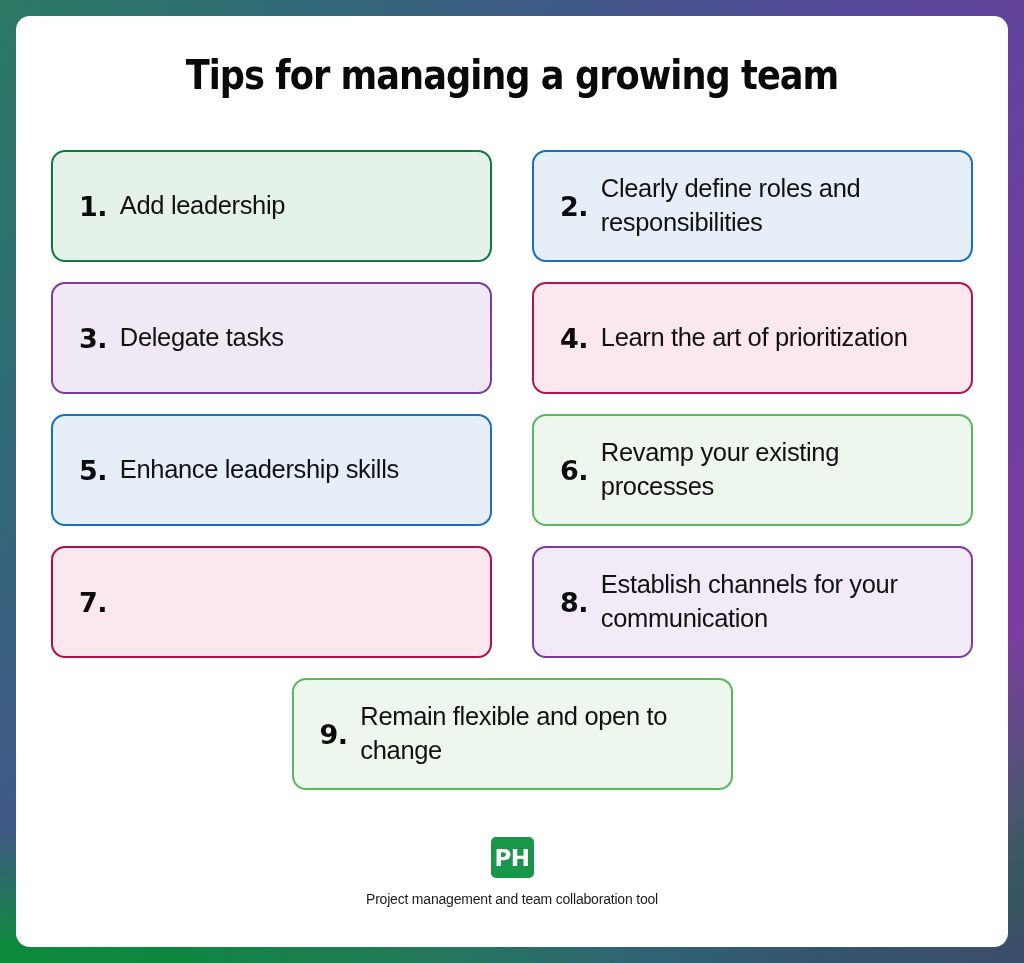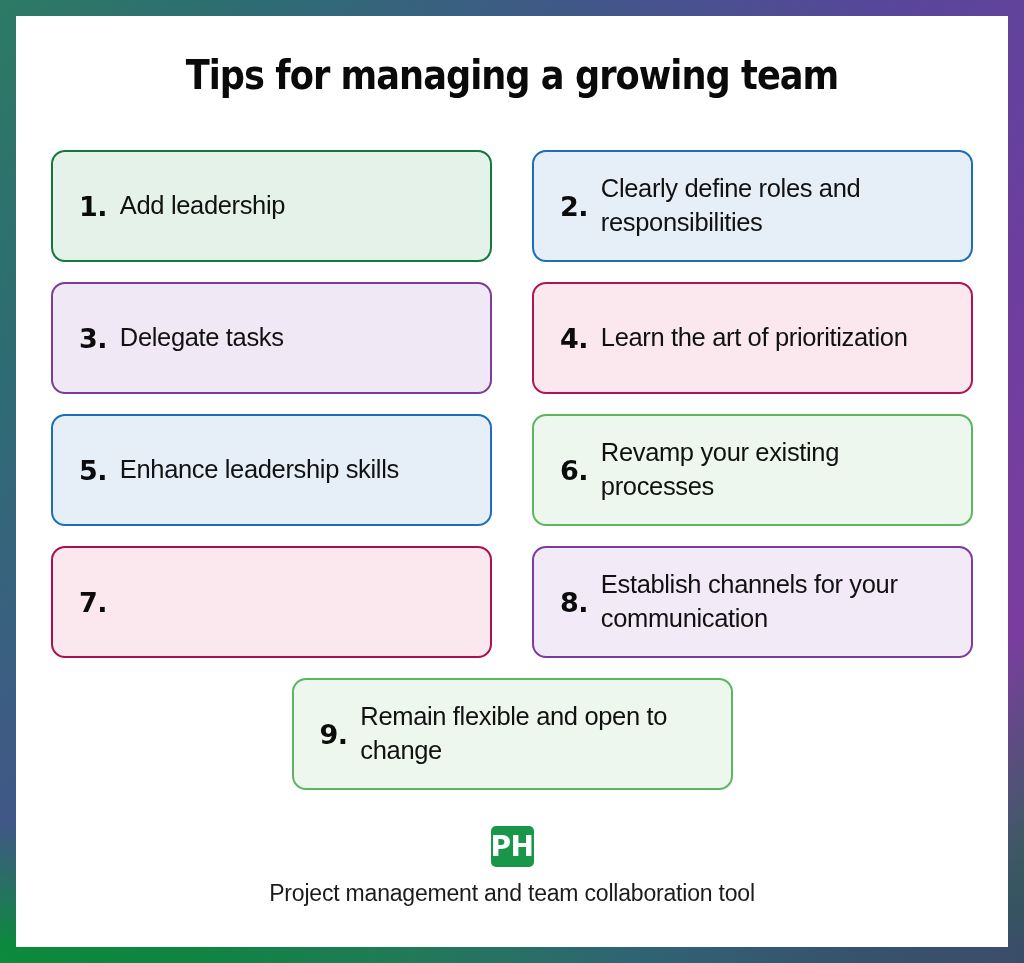--- a/index.html
+++ b/index.html
@@ -55,20 +55,21 @@
   }
 
   #card {
     position: absolute;
     left: 16px;
     top: 16px;
     width: 992px;
     height: 931px;
     background: #ffffff;
     z-index: 5;
+    border-radius: 14px;
   }
 
   #title {
     position: absolute;
     top: 36px;
     left: 0;
     width: 992px;
     text-align: center;
     font-family: "DejaVu Sans", sans-serif;
     font-size: 40px;
@@ -156,37 +157,37 @@
   #logo-mark {
     width: 43px;
     height: 41px;
     border-radius: 5px;
     background: #18964a;
     display: flex;
     align-items: center;
     justify-content: center;
     color: #ffffff;
     font-family: "DejaVu Sans", sans-serif;
-    font-size: 28px;
+    font-size: 23px;
     font-weight: 700;
     letter-spacing: -0.5px;
   }
 
   #logo-word {
     font-family: "DejaVu Sans", sans-serif;
     font-size: 32px;
     font-weight: 700;
     color: #111111;
     letter-spacing: -0.8px;
   }
 
   #tagline {
     margin-top: 13px;
     font-family: "Liberation Sans", sans-serif;
-    font-size: 23px;
+    font-size: 14px;
     color: #1b1b1b;
     letter-spacing: -0.2px;
   }
 </style>
 </head>
 <body>
 
 <div id="frame"></div>
 
 <div id="card">

